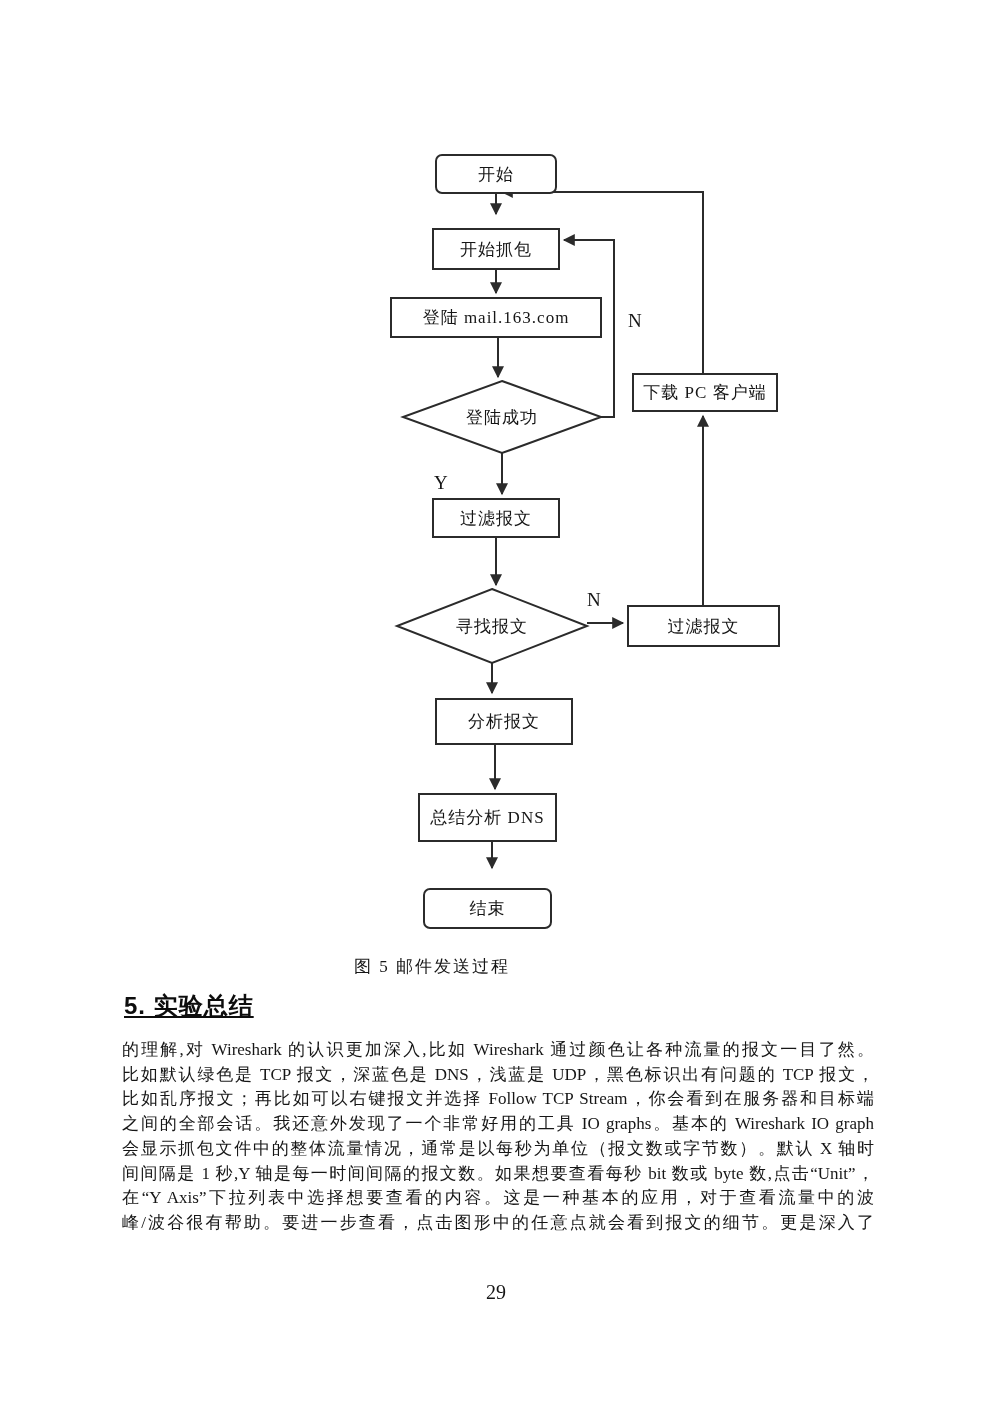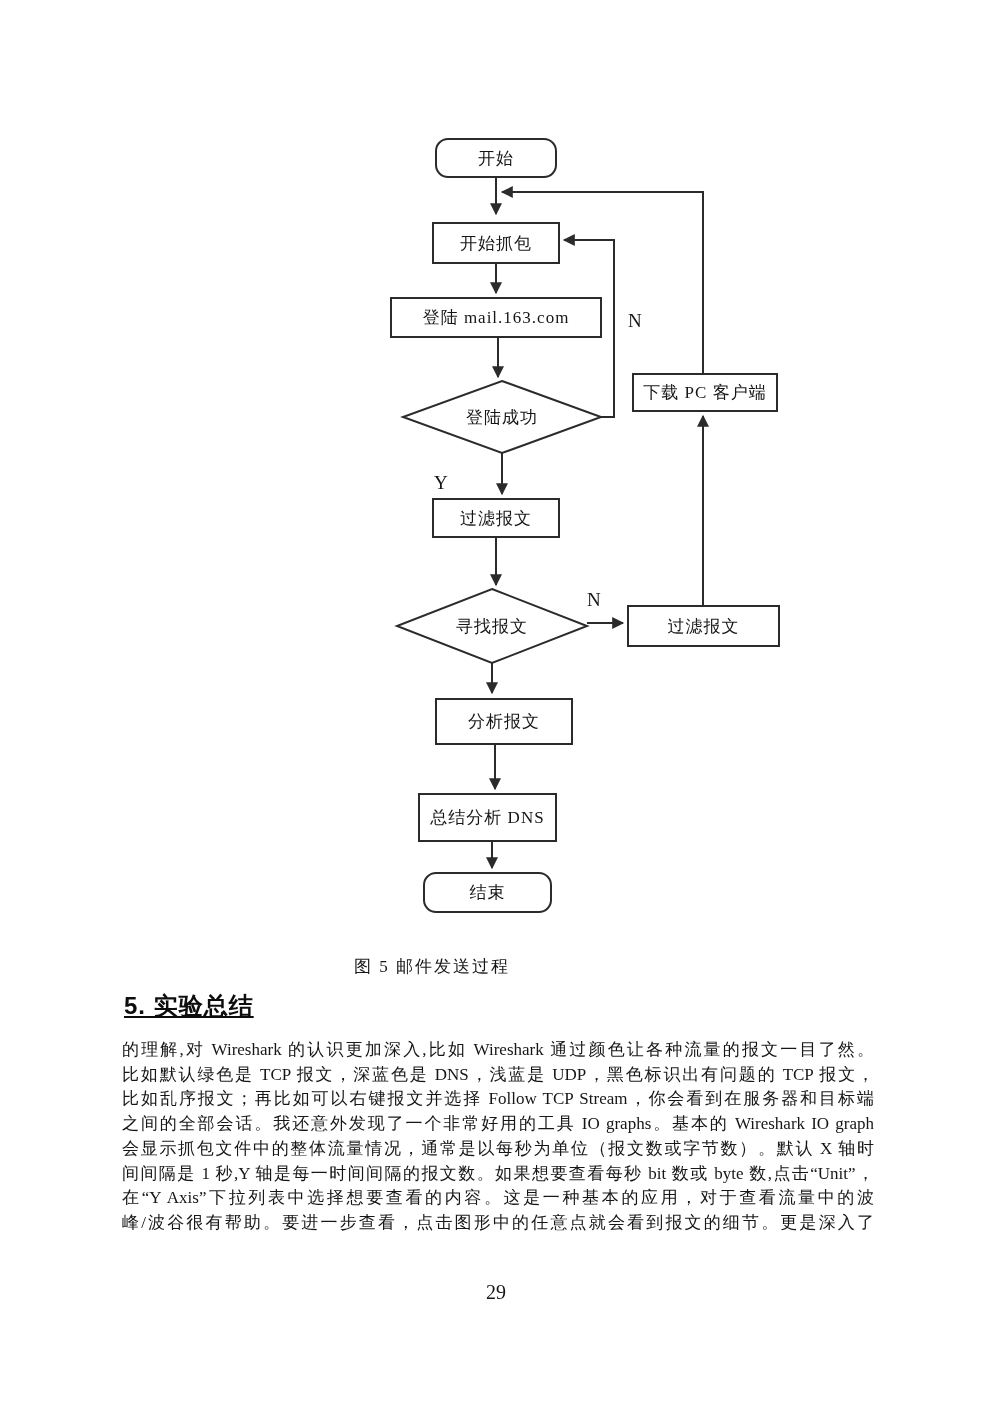--- a/index.html
+++ b/index.html
@@ -25,21 +25,21 @@
     background: #ffffff;
     border: 2px solid #2b2b2b;
     display: flex;
     align-items: center;
     justify-content: center;
     font-size: 17px;
     letter-spacing: 1px;
     color: #161616;
     white-space: nowrap;
   }
-  .terminator { border-radius: 13px; }
+  .terminator { border-radius: 7px; margin-top: 16px; }
   .diamond-label {
     position: absolute;
     z-index: 2;
     text-align: center;
     font-size: 17px;
     letter-spacing: 1px;
     white-space: nowrap;
   }
   .edge-label {
     position: absolute;
@@ -125,21 +125,21 @@
 
       <line x1="703" y1="605" x2="703" y2="416" marker-end="url(#arw)"></line>
     </g>
 
     <polygon points="502,381 601,417 502,453 403,417" fill="#ffffff" stroke="#2b2b2b" stroke-width="2"></polygon>
     <polygon points="492,589 587,626 492,663 397,626" fill="#ffffff" stroke="#2b2b2b" stroke-width="2"></polygon>
   </svg>
 
   <div class="node terminator" style="left:435px;top:138px;width:122px;height:40px">开始</div>
 
-  <div class="node" style="left:432px;top:222px;width:128px;height:42px">开始抓包</div>
+  <div class="node" style="left:432px;top:228px;width:128px;height:42px">开始抓包</div>
 
   <div class="node" style="left:390px;top:297px;width:212px;height:41px">登陆 mail.163.com</div>
 
   <div class="diamond-label" style="left:432px;top:406px;width:140px">登陆成功</div>
 
   <div class="node" style="left:432px;top:498px;width:128px;height:40px">过滤报文</div>
 
   <div class="diamond-label" style="left:422px;top:615px;width:140px">寻找报文</div>
 
   <div class="node" style="left:435px;top:698px;width:138px;height:47px">分析报文</div>

